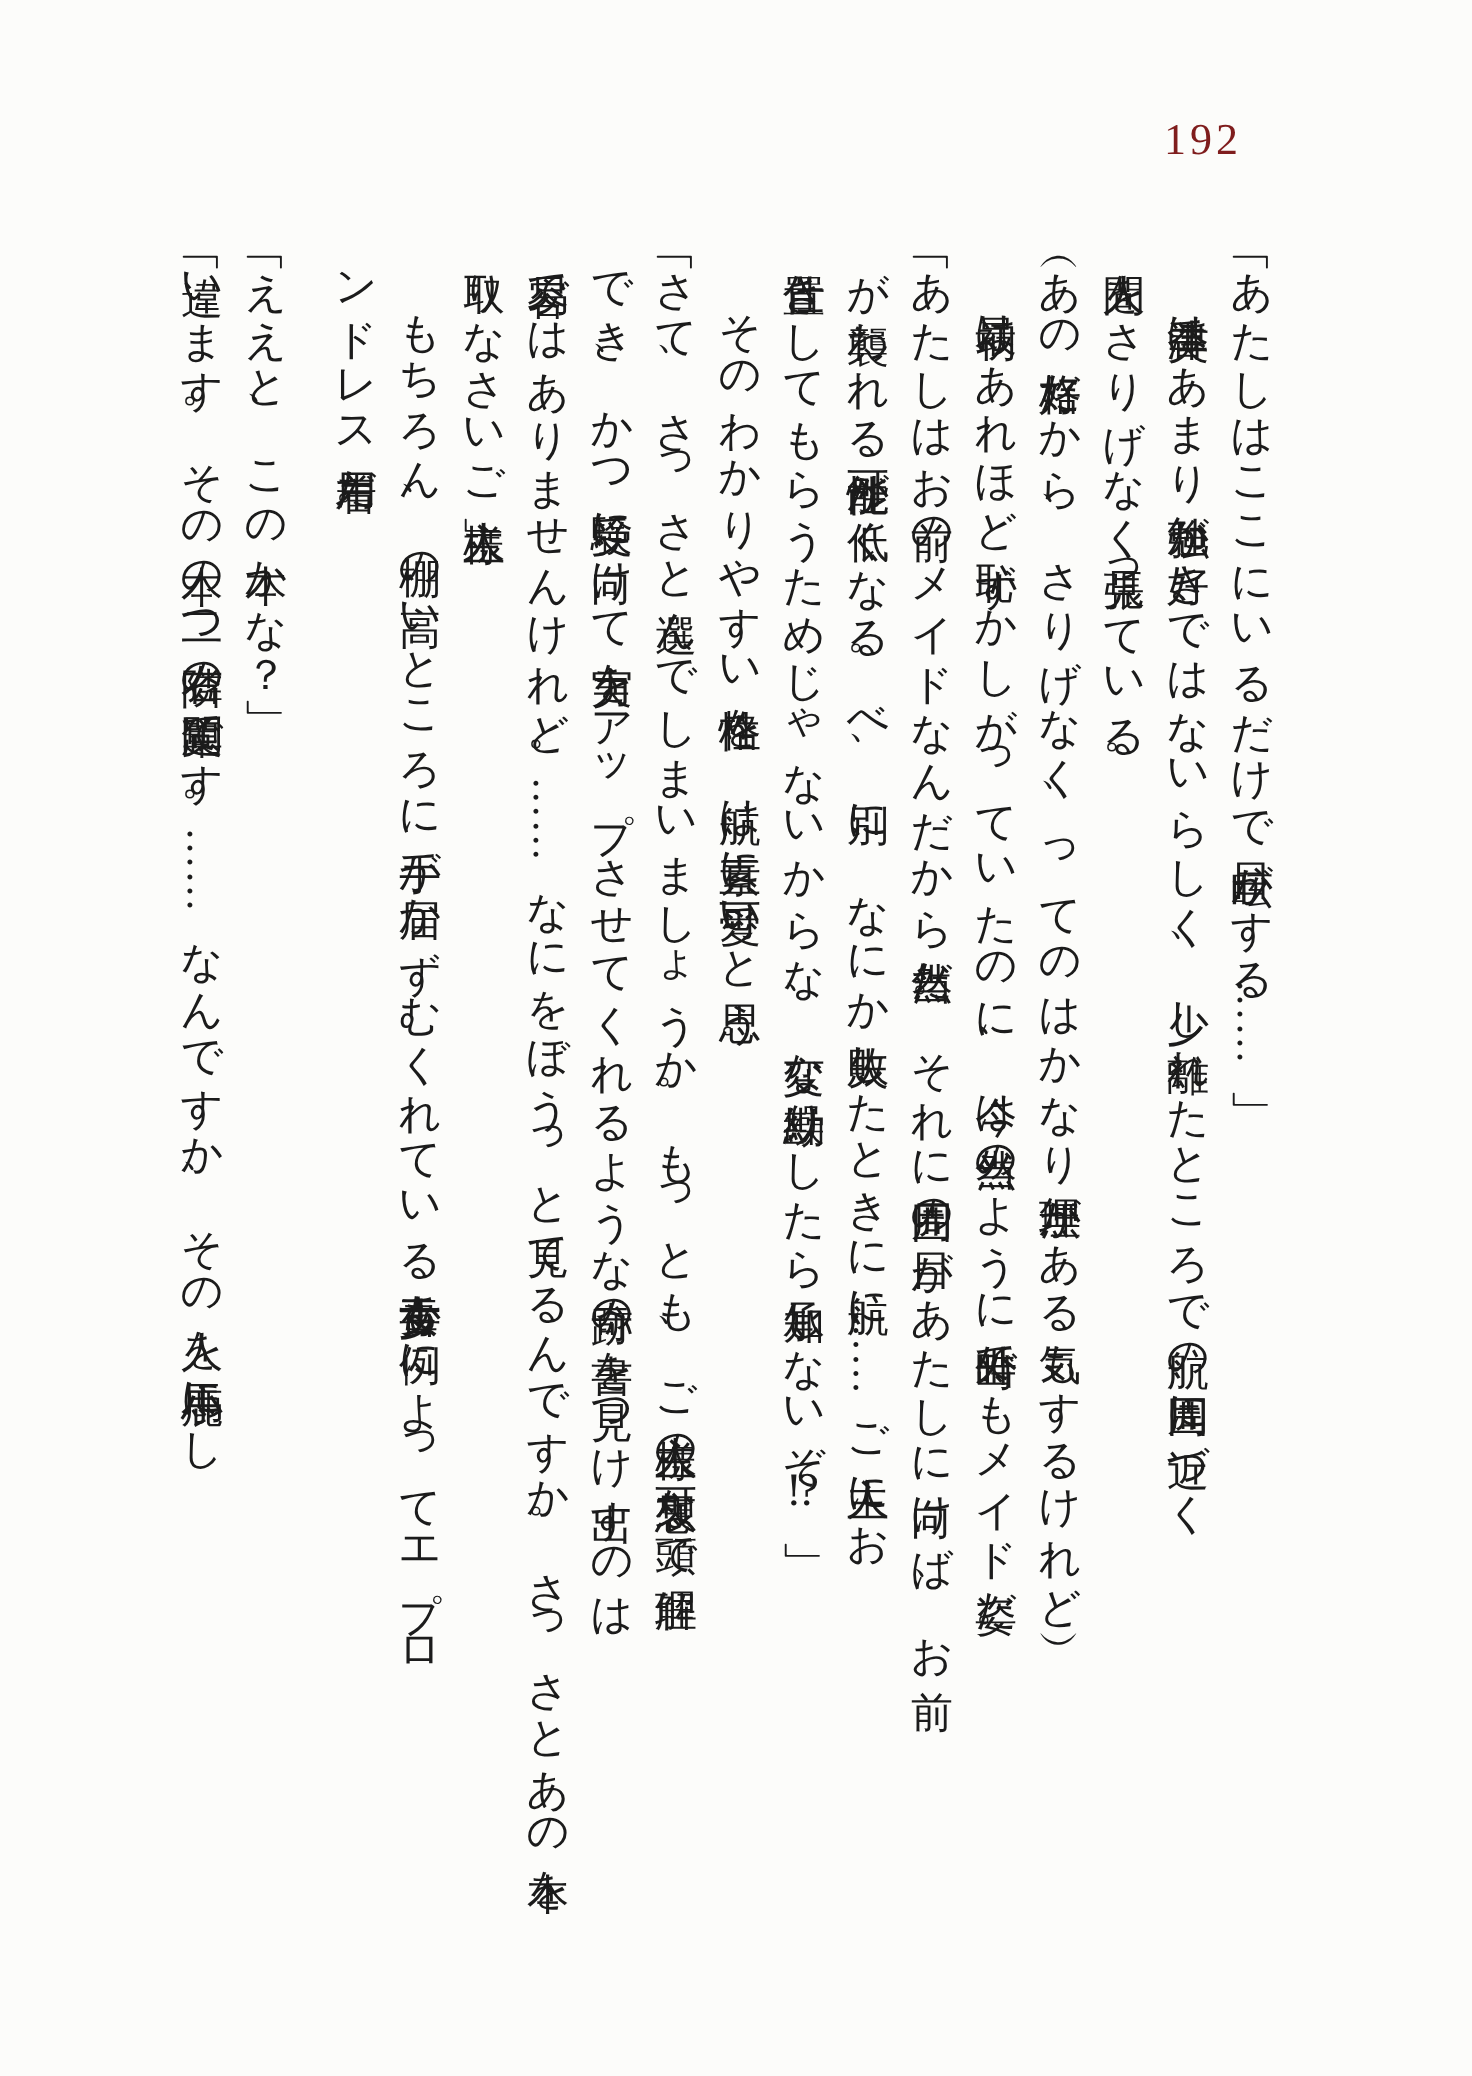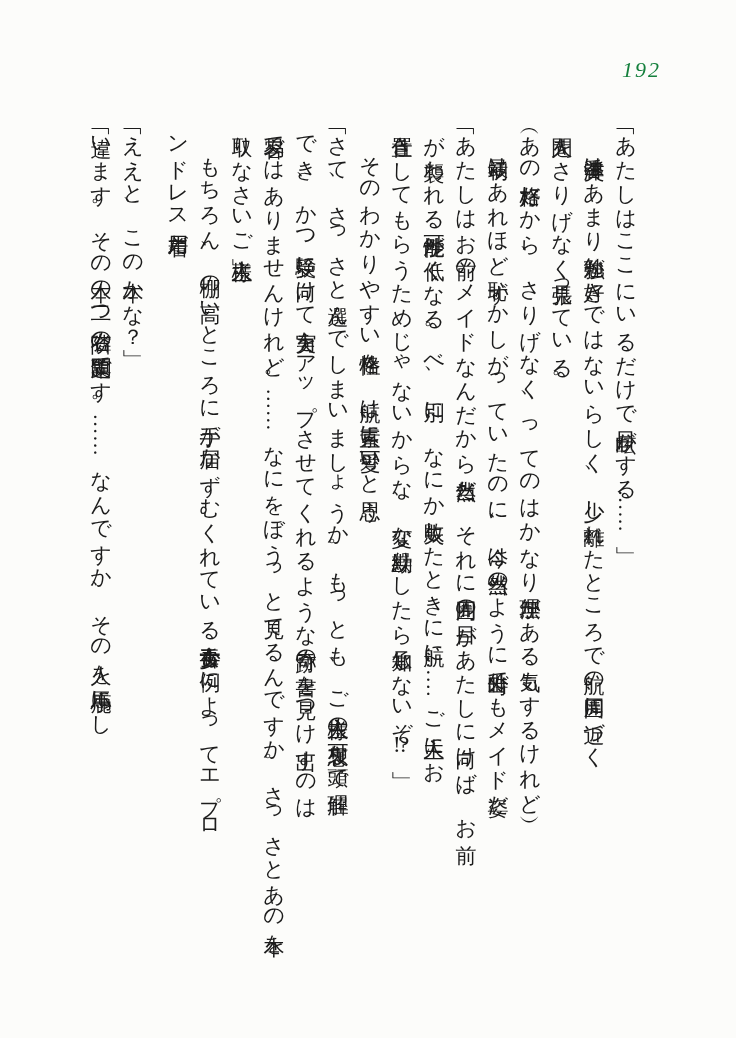--- a/index.html
+++ b/index.html
@@ -16,26 +16,24 @@
     color: #1b1b1b;
   }
   .page {
     position: absolute;
     inset: 0;
   }
   .page-number {
     position: absolute;
     top: 57px;
     left: 582px;
-    font-style: italic;
     font-size: 22px;
     letter-spacing: 2px;
-    color: #15803d;
+    color: #7f1d1d;
     font-family: "Liberation Serif", "DejaVu Serif", serif;
-    margin-left: 40px;
   }
   .text-block {
     position: absolute;
     top: 121px;
     right: 94px;
     height: 820px;
     writing-mode: vertical-rl;
     text-orientation: mixed;
     font-size: 21px;
     line-height: 32px;

